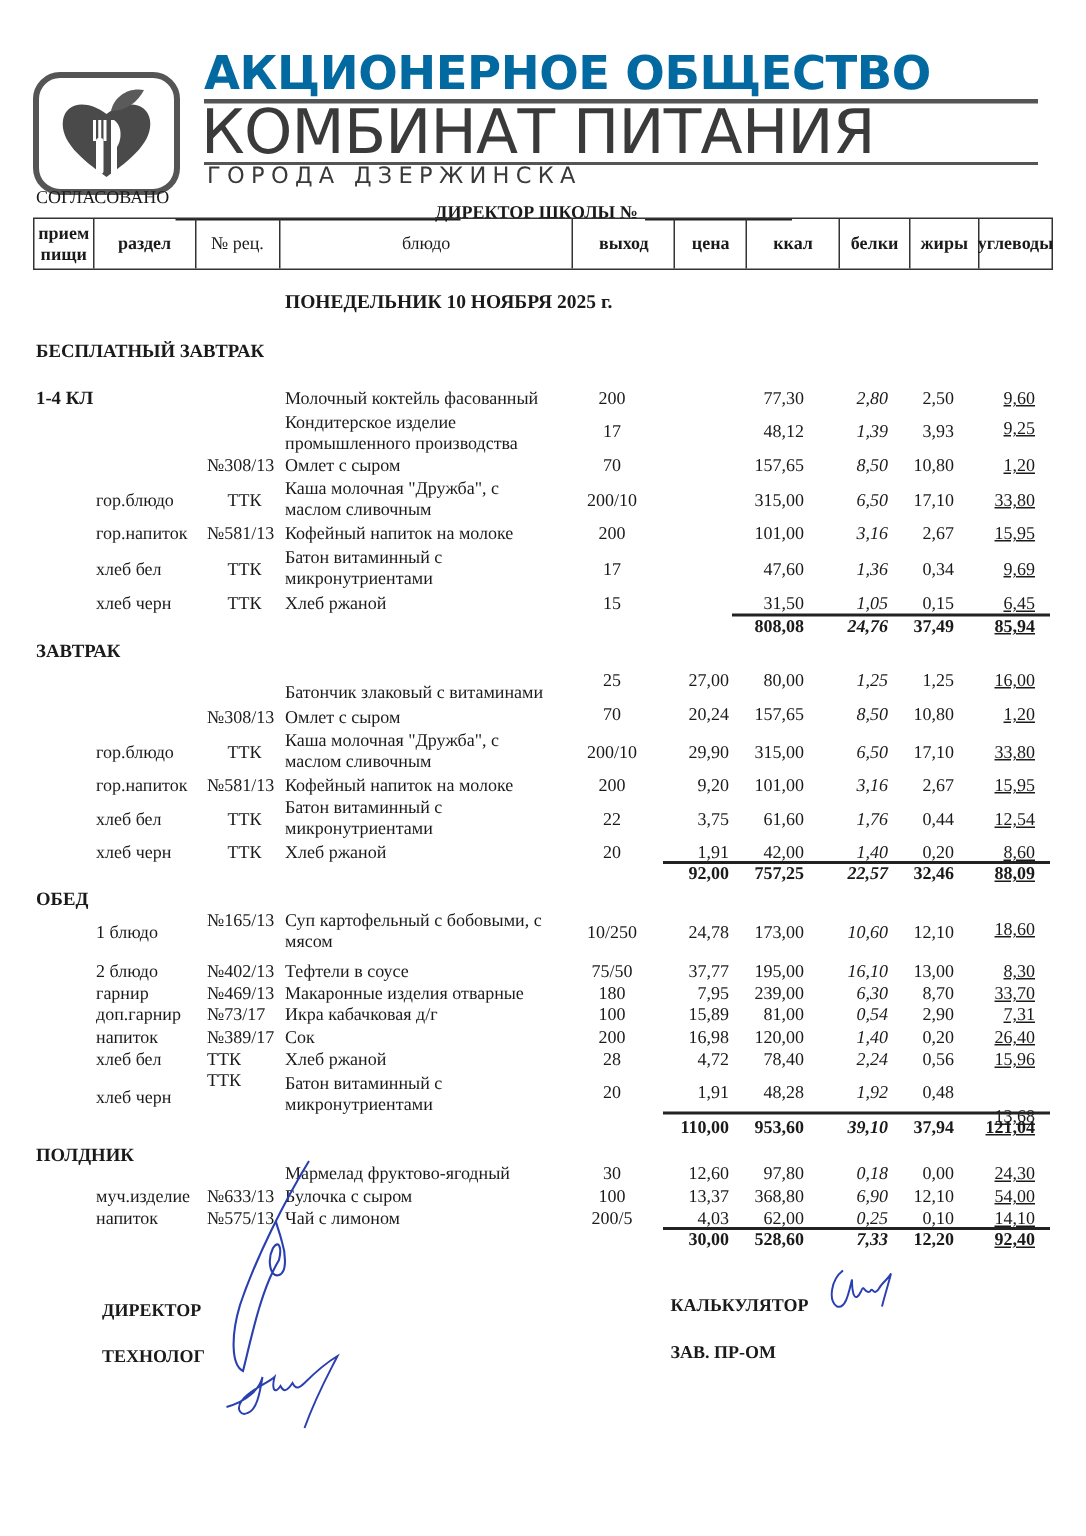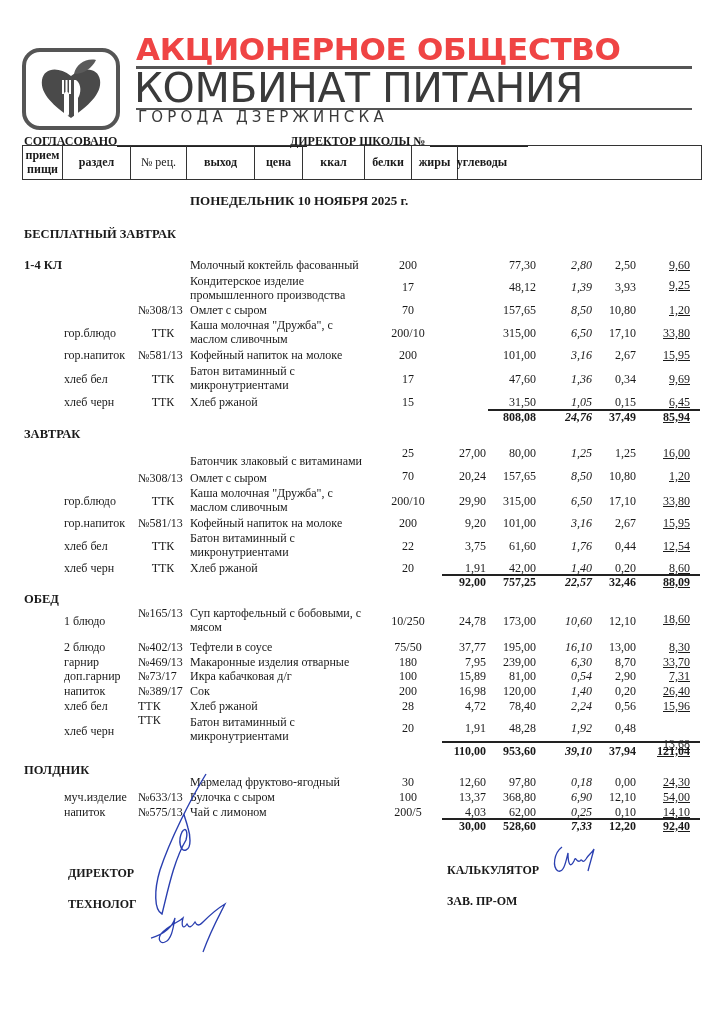--- a/index.html
+++ b/index.html
@@ -11,40 +11,40 @@
 
   
   .logo-box {
     position: absolute; left: 22px; top: 48px; width: 98px; height: 82px;
     border: 4px solid #555; border-radius: 18px; box-sizing: border-box;
     display: flex; align-items: center; justify-content: center;
   }
   .company-line1 {
     position: absolute; left: 136px; top: 34px;
     font-family: "DejaVu Sans", "Liberation Sans", sans-serif;
-    font-size: 31px; font-weight: bold; letter-spacing: -0.3px; color: #ef4444;
+    font-size: 31px; font-weight: bold; letter-spacing: -0.3px; color: #0369a1;
     line-height: 1;
   }
   .company-rule1 { position: absolute; left: 136px; top: 66px; width: 556px; height: 3px; background: #555; }
   .company-line2 {
     position: absolute; left: 134px; top: 68px;
     font-family: "DejaVu Sans", "Liberation Sans", sans-serif;
     font-size: 41px; font-weight: normal; letter-spacing: -0.5px; color: #3a3a3a;
     line-height: 1;
   }
   .company-rule2 { position: absolute; left: 136px; top: 108px; width: 556px; height: 2px; background: #555; }
   .company-line3 {
     position: absolute; left: 138px; top: 110px;
     font-family: "DejaVu Sans", "Liberation Sans", sans-serif;
     font-size: 15px; letter-spacing: 4.2px; color: #3a3a3a; line-height: 1;
   }
 
   
   .approved {
-    position: absolute; left: 24px; top: 134px; font-size: 12px; font-weight: bold;
+    position: absolute; left: 24px; top: 124px; font-size: 12px; font-weight: normal;
   }
   .approved-line { position: absolute; left: 117px; top: 146px; width: 190px; border-bottom: 1px solid #222; }
   .director-school { position: absolute; left: 290px; top: 134px; font-size: 12px; font-weight: bold; }
   .director-line { position: absolute; left: 430px; top: 146px; width: 98px; border-bottom: 1px solid #222; }
 
   
   .col-header {
     position: absolute; left: 22px; top: 145px; width: 680px; height: 35px;
     border: 1.5px solid #333; box-sizing: border-box; display: flex;
     font-size: 12px; font-weight: bold;
@@ -103,20 +103,21 @@
 
 <div class="approved">СОГЛАСОВАНО</div>
 <div class="approved-line"></div>
 <div class="director-school">ДИРЕКТОР ШКОЛЫ №</div>
 <div class="director-line"></div>
 
 <div class="col-header">
   <div style="width:40px">прием пищи</div>
   <div style="width:68px">раздел</div>
   <div style="width:56px" class="normal">№ рец.</div>
+  <div style="width:196px" class="normal">блюдо</div>
   <div style="width:68px">выход</div>
   <div style="width:48px">цена</div>
   <div style="width:62px">ккал</div>
   <div style="width:47px">белки</div>
   <div style="width:46px">жиры</div>
   <div style="width:48px">углеводы</div>
 </div>
 
 <div class="day-title">ПОНЕДЕЛЬНИК 10 НОЯБРЯ 2025 г.</div>
 

